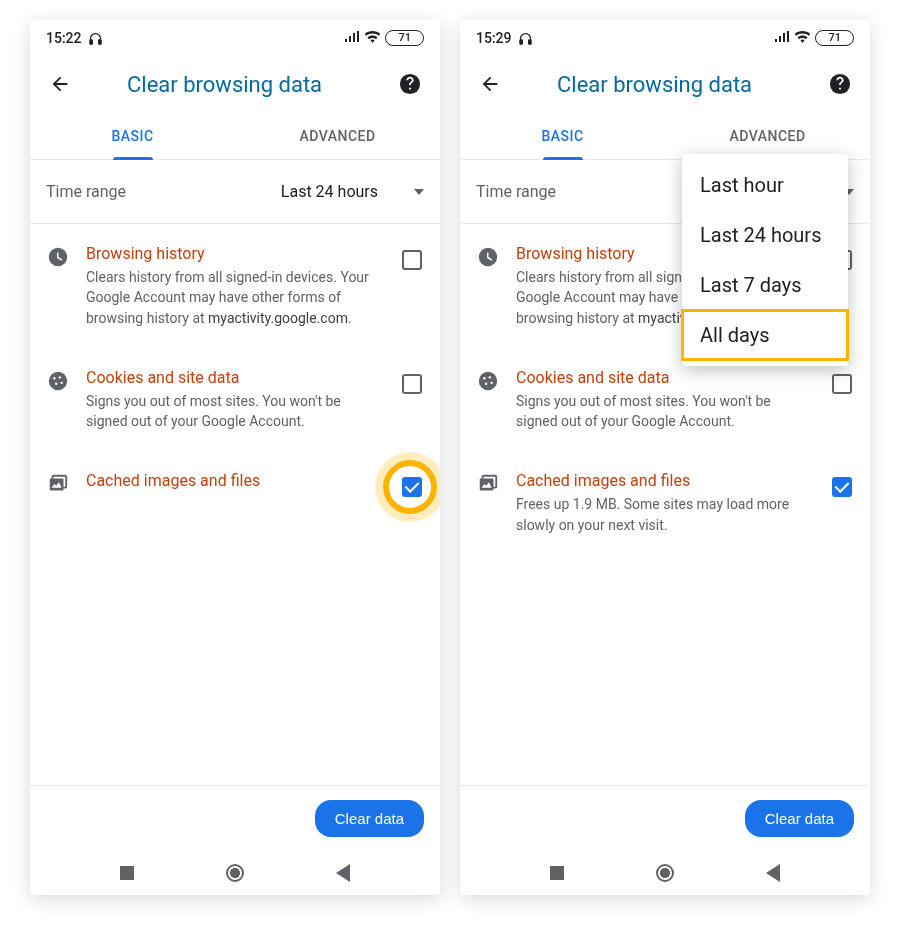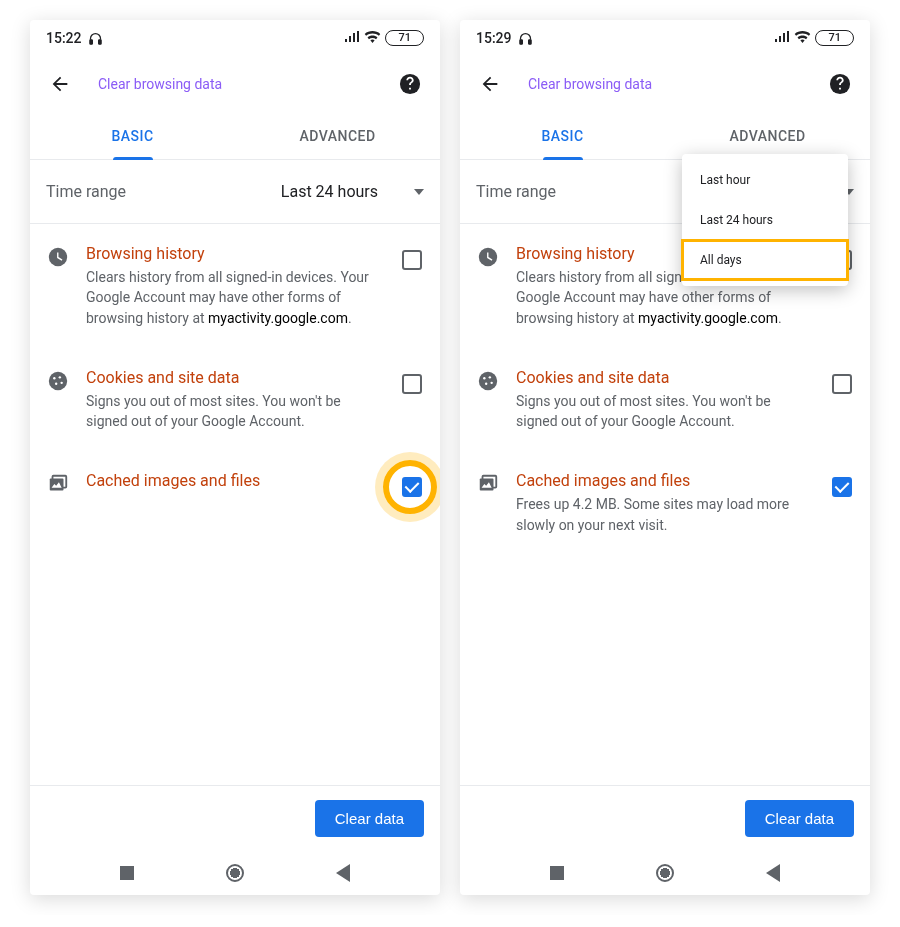--- a/index.html
+++ b/index.html
@@ -48,24 +48,25 @@
   }
   
   .header {
     height: 56px;
     display:flex;
     align-items:center;
     padding: 0 12px;
     gap: 20px;
   }
   .header .title {
-    font-size: 14px;
-    color:#8b5cf6;
+    font-size: 22px;
+    color:#0369a1;
     flex:1;
     font-weight:400;
+    margin-left:29px;
   }
   .back-btn, .help-btn {
     width:36px; height:36px; display:flex; align-items:center; justify-content:center;
     cursor:pointer;
   }
   
   .tabs {
     display:flex;
     height:48px;
     border-bottom: 1px solid #e8eaed;
@@ -129,21 +130,21 @@
     width:24px;
     flex:0 0 24px;
     margin-top:2px;
     color:#5f6368;
     display:flex;
     justify-content:center;
   }
   .row .body { flex:1; padding-top:0; }
   .row .body .rtitle { font-size:16px; color:#c2410c; margin-bottom:4px; }
   .row .body .rdesc { font-size:14px; color:#5f6368; line-height:1.45; }
-  .row .body .rdesc a.link { color:#000000; text-decoration:none; }
+  .row .body .rdesc a.link { color:#404040; text-decoration:none; }
   .row .chk {
     width:24px;
     flex:0 0 24px;
     margin-top:6px;
     display:flex;
     justify-content:center;
     position:relative;
   }
   .cb {
     width:20px;height:20px;
@@ -181,21 +182,21 @@
     background:#fff;
     border-top:1px solid #e8eaed;
     padding:14px 16px;
     display:flex;
     justify-content:flex-end;
   }
   .primary-btn {
     background:#1a73e8;
     color:#fff;
     border:none;
-    border-radius:4px;
+    border-radius:16px;
     padding:10px 20px;
     font-size:15px;
     cursor:pointer;
   }
   
   .navbar {
     height:44px;
     display:flex;
     justify-content:space-evenly;
     align-items:center;
@@ -216,21 +217,21 @@
     right:22px;
     width:166px;
     background:#fff;
     box-shadow:0 4px 18px rgba(0,0,0,0.25);
     border-radius:4px;
     z-index:10;
     padding:6px 0;
   }
   .dropdown .opt {
     padding:13px 18px;
-    font-size:12px;
+    font-size:20px;
     color:#202124;
     cursor:pointer;
   }
   .dropdown .opt.highlighted {
     outline:3px solid #ffb300;
     outline-offset:-2px;
   }
 </style>
 </head>
 <body>
@@ -407,20 +408,21 @@
 
   <div class="content">
     <div class="timerange-row" style="position:relative">
       <span>Time range</span>
       <span class="val"></span>
       <span class="tri-down"></span>
 
       <div class="dropdown">
         <div class="opt">Last hour</div>
         <div class="opt">Last 24 hours</div>
+        <div class="opt">Last 7 days</div>
         <div class="opt highlighted">All days</div>
       </div>
     </div>
 
     <div class="list">
       <div class="row">
         <div class="icon">
           <svg width="22" height="22" viewBox="0 0 24 24">
               <circle cx="12" cy="12" r="10" fill="#5f6368"></circle>
               <path d="M12.5 7H11v6l5 3 .8-1.3-4.3-2.6z" fill="#fff"></path>
@@ -457,21 +459,21 @@
       <div class="row">
         <div class="icon">
           <svg width="22" height="22" viewBox="0 0 24 24">
               <rect x="3" y="6" width="15" height="13" rx="1" fill="#5f6368"></rect>
               <rect x="6" y="3" width="15" height="13" rx="1" fill="none" stroke="#5f6368" stroke-width="2"></rect>
               <path d="M5 16l3-4 2 2 3-4 3 6z" fill="#fff"></path>
             </svg>
         </div>
         <div class="body">
           <div class="rtitle">Cached images and files</div>
-          <div class="rdesc">Frees up 4.2 MB. Some sites may load more slowly on your next visit.</div>
+          <div class="rdesc">Frees up 1.9 MB. Some sites may load more slowly on your next visit.</div>
         </div>
         <div class="chk">
             <div class="cb checked"></div>
           </div>
       </div>
     </div>
 
     <div style="flex:1;background:#fff"></div>
 
     <div class="footer">

